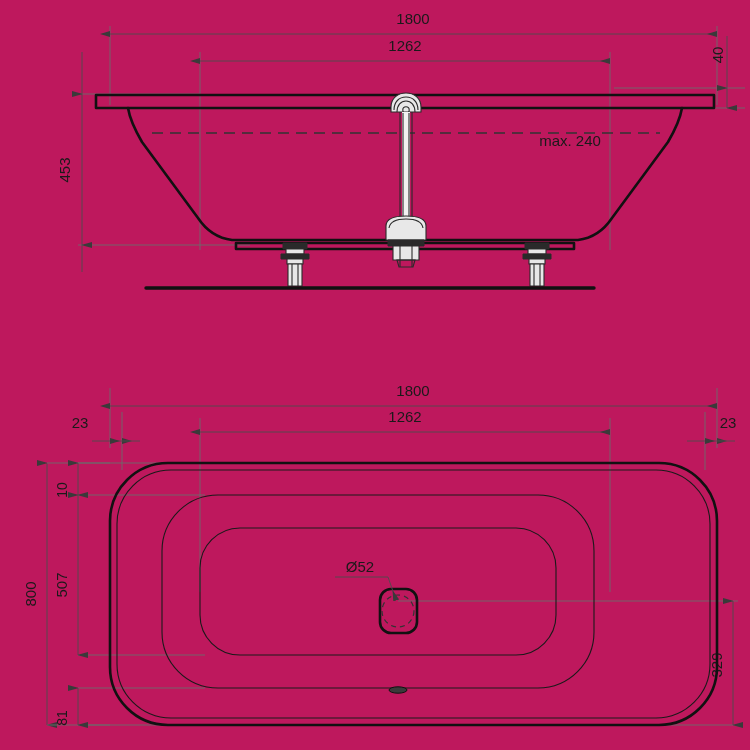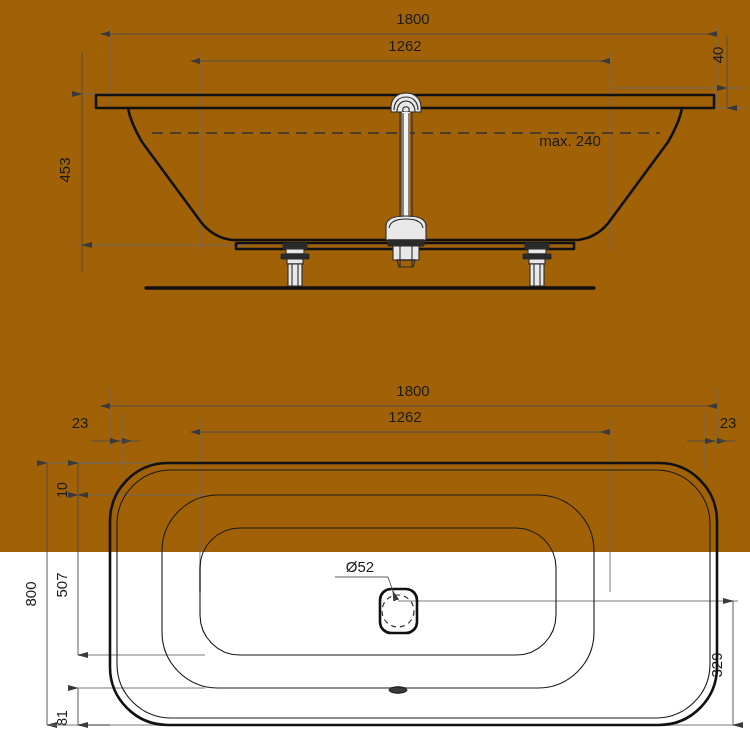--- a/index.html
+++ b/index.html
@@ -9,22 +9,22 @@
   }
   body {
     width: 750px;
     height: 750px;
     font-family: "Liberation Sans", sans-serif;
     overflow: hidden;
   }
   #drawing-root {
     position: relative;
     width: 750px;
-    height: 552px;
-    background: #a16207;
+    height: 750px;
+    background: #be185d;
   }
   svg.sheet {
     position: absolute;
     left: 0;
     top: 0;
     width: 750px;
     height: 750px;
     display: block;
   }
   .dimtext {

